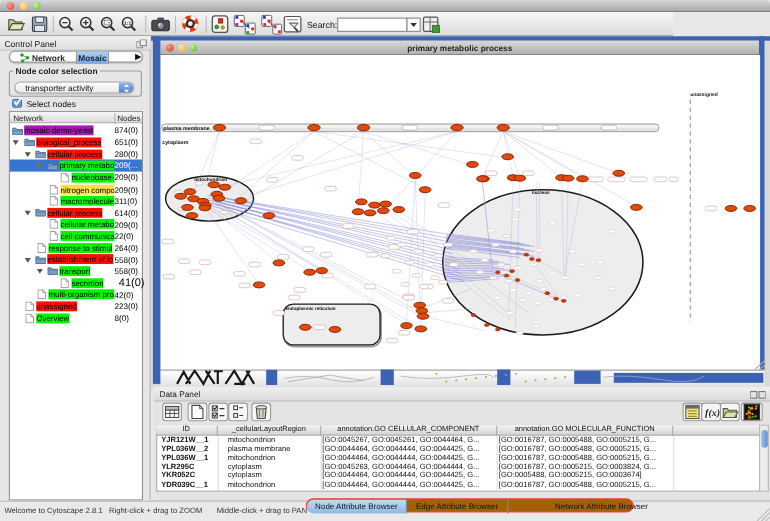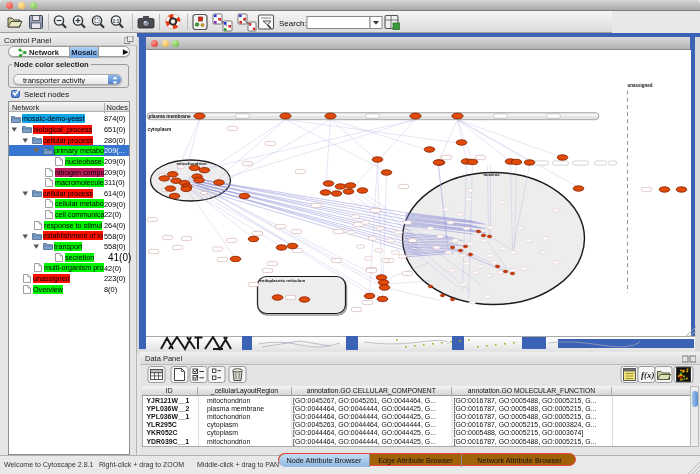--- a/index.html
+++ b/index.html
@@ -102,20 +102,21 @@
       </g>
     </svg></div>
 <div class="abs" style="left:137px;top:33px;width:563px;height:320px;background:#d9d9d9"></div>
 <div class="abs" style="left:137px;top:33px;width:563px;height:4px;background:#3b62b4"></div>
 <div class="abs" style="left:139px;top:33px;width:7px;height:316px;background:#3b62b4"></div>
 <div class="abs" style="left:690px;top:33px;width:5px;height:303px;background:#3b62b4"></div>
 <div class="abs" style="left:146px;top:37px;width:544px;height:12.5px;background:linear-gradient(#d9d9d9,#b2b2b2);border-bottom:1px solid #888">
     <div class="tl" style="left:5px;top:2.5px;width:7px;height:7px;background:radial-gradient(circle at 35% 30%,#ff9990,#dd2f22)"></div>
     <div class="tl" style="left:15.5px;top:2.5px;width:7px;height:7px;background:radial-gradient(circle at 35% 30%,#ffe9a8,#f0a830)"></div>
     <div class="tl" style="left:26px;top:2.5px;width:7px;height:7px;background:radial-gradient(circle at 35% 30%,#c4f2a0,#5cae2e)"></div>
+    <div class="abs" style="left:0;top:2px;width:544px;text-align:center;font-size:7.5px;font-weight:bold;color:#222">primary metabolic process</div>
   </div>
 <div class="abs" style="left:145.5px;top:49.5px;width:545px;height:286px;background:#fff"></div>
 <svg style="position:absolute;left:145.5px;top:49.5px" width="545" height="286" viewBox="145.5 49.5 545 286">
     <g>
       <rect x="146.5" y="112.2" width="452" height="7" rx="3.5" fill="#e4e4e4" stroke="#888" stroke-width="0.7"></rect>
       <rect x="147.5" y="113.2" width="450" height="2.4" rx="1.2" fill="#f4f4f4" stroke="none"></rect>
       <ellipse cx="190" cy="180" rx="40" ry="20.5" fill="#ededed" stroke="#1a1a1a" stroke-width="1.3"></ellipse>
       <ellipse cx="493" cy="238" rx="91" ry="66" fill="#ededed" stroke="#1a1a1a" stroke-width="1.4"></ellipse>
       <rect x="258" y="277.5" width="88" height="37" rx="9" fill="none" stroke="#999" stroke-width="1.6"></rect>
       <rect x="257" y="276" width="88" height="37" rx="9" fill="#ededed" stroke="#1a1a1a" stroke-width="1.2"></rect>
@@ -558,21 +559,21 @@
     <line x1="150" y1="0" x2="150" y2="50" stroke="#dcdcdc"></line>
     <line x1="310" y1="0" x2="310" y2="50" stroke="#dcdcdc"></line>
     <line x1="470.5" y1="0" x2="470.5" y2="50" stroke="#dcdcdc"></line>
   </svg>
 <div class="abs" style="left:690px;top:385.5px;width:9px;height:61px;background:#ececec;border:1px solid #bbb">
     <div class="abs" style="left:0.5px;top:4px;width:6px;height:16px;border-radius:3px;background:linear-gradient(90deg,#9ec0ea,#5d8fd0)"></div>
   </div>
 <div class="abs" style="left:278px;top:452.5px;width:298px;height:13.5px;border:1px solid #ef4444;border-radius:7px;background:#a16207;font-size:7.3px;color:#111;z-index:9">
     <div class="abs" style="left:0;top:0;width:91px;height:13.5px;background:linear-gradient(#c3dcf2,#8db8e4);border-right:1px solid #8a8a8a;border-radius:6.5px 0 0 6.5px;text-align:center;line-height:13px">Node Attribute Browser</div>
     <div class="abs" style="left:91px;top:0;width:92px;height:13.5px;border-right:1px solid #8a8a8a;text-align:center;line-height:13px">Edge Attribute Browser</div>
-    <div class="abs" style="left:183px;top:0;width:115px;height:13.5px;text-align:center;line-height:13px">Network Attribute Browser</div>
+    <div class="abs" style="left:195px;top:0;width:115px;height:13.5px;text-align:right;line-height:13px">Network Attribute Browser</div>
   </div>
 <div class="abs" style="left:0;top:455px;width:700px;height:19px;background:#e9e9e9;border-top:1px solid #b2b2b2"></div>
 <div class="abs" style="left:4px;top:461px;font-size:7px;color:#333">Welcome to Cytoscape 2.8.1</div>
 <div class="abs" style="left:99px;top:461px;font-size:7px;color:#333">Right-click + drag to ZOOM</div>
 <div class="abs" style="left:197px;top:461px;font-size:7px;color:#333">Middle-click + drag to PAN</div>
 <svg class="abs" style="left:680px;top:462px" width="20" height="12">
     <line x1="8" y1="12" x2="20" y2="0" stroke="#bbb"></line>
     <line x1="12" y1="12" x2="20" y2="4" stroke="#bbb"></line>
     <line x1="16" y1="12" x2="20" y2="8" stroke="#bbb"></line>
   </svg>
@@ -614,21 +615,21 @@
 <div class="abs" style="left:24px;top:89.5px;font-size:7.8px;color:#111">Select nodes</div>
 <div class="abs" style="left:8px;top:101px;width:122px;height:353.5px;background:#fff;border:1px solid #8f8f8f"></div>
 <div class="abs" style="left:9px;top:102px;width:120px;height:10px;background:linear-gradient(#f6f6f6,#dcdcdc);border-bottom:1px solid #b0b0b0;font-size:7.4px;color:#222">
     <div class="abs" style="left:3px;top:0.5px">Network</div>
     <div class="abs" style="left:94.5px;top:0.5px;border-left:1px solid #b0b0b0;padding-left:2px;height:10px;width:25px">Nodes</div>
   </div>
 <svg class="abs" style="left:11px;top:114.6px" width="10" height="8">
     <path d="M 0.5 7.5 L 0.5 1.5 L 3.5 1.5 L 4.5 2.7 L 9.5 2.7 L 9.5 7.5 Z" fill="#7da0c8" stroke="#49678c" stroke-width="0.8"></path>
     <path d="M 0.5 3.8 L 9.5 3.8" stroke="#49678c" stroke-width="0.5"></path>
   </svg>
-<div class="abs" style="left:22px;top:114.2px;max-width:82px;overflow:hidden;white-space:nowrap;background:#0ea5e9;font-size:7.2px;color:#000;line-height:9px">mosaic-demo-yeast</div>
+<div class="abs" style="left:22px;top:114.2px;max-width:82px;overflow:hidden;white-space:nowrap;background:#a21caf;font-size:7.2px;color:#000;line-height:9px">mosaic-demo-yeast</div>
 <div class="abs" style="left:104px;top:114.4px;font-size:7.4px;color:#000;line-height:9px">874(0)</div>
 <svg class="abs" style="left:11px;top:127.1px" width="7" height="5">
     <path d="M 0.5 0.5 L 6 0.5 L 3.2 4.8 Z" fill="#555"></path>
   </svg>
 <svg class="abs" style="left:22px;top:125.3px" width="10" height="8">
     <path d="M 0.5 7.5 L 0.5 1.5 L 3.5 1.5 L 4.5 2.7 L 9.5 2.7 L 9.5 7.5 Z" fill="#7da0c8" stroke="#49678c" stroke-width="0.8"></path>
     <path d="M 0.5 3.8 L 9.5 3.8" stroke="#49678c" stroke-width="0.5"></path>
   </svg>
 <div class="abs" style="left:33px;top:124.9px;max-width:71px;overflow:hidden;white-space:nowrap;background:#ff0f00;font-size:7.2px;color:#000;line-height:9px">biological_process</div>
 <div class="abs" style="left:104px;top:125.1px;font-size:7.4px;color:#000;line-height:9px">651(0)</div>
@@ -654,21 +655,21 @@
 <svg class="abs" style="left:55px;top:156.8px" width="8" height="9">
     <path d="M 0.5 8.5 L 0.5 0.5 L 5 0.5 L 7.5 3 L 7.5 8.5 Z" fill="#fff" stroke="#888" stroke-width="0.8"></path>
     <path d="M 5 0.5 L 5 3 L 7.5 3" fill="none" stroke="#888" stroke-width="0.7"></path>
   </svg>
 <div class="abs" style="left:65px;top:156.8px;max-width:39px;overflow:hidden;white-space:nowrap;background:#00f600;font-size:7.2px;color:#000;line-height:9px">nucleobase-</div>
 <div class="abs" style="left:104px;top:157.0px;font-size:7.4px;color:#000;line-height:9px">209(0)</div>
 <svg class="abs" style="left:45px;top:167.5px" width="8" height="9">
     <path d="M 0.5 8.5 L 0.5 0.5 L 5 0.5 L 7.5 3 L 7.5 8.5 Z" fill="#fff" stroke="#888" stroke-width="0.8"></path>
     <path d="M 5 0.5 L 5 3 L 7.5 3" fill="none" stroke="#888" stroke-width="0.7"></path>
   </svg>
-<div class="abs" style="left:55px;top:167.5px;max-width:49px;overflow:hidden;white-space:nowrap;background:#be185d;font-size:7.2px;color:#000;line-height:9px">nitrogen compo</div>
+<div class="abs" style="left:55px;top:167.5px;max-width:49px;overflow:hidden;white-space:nowrap;background:#fde047;font-size:7.2px;color:#000;line-height:9px">nitrogen compo</div>
 <div class="abs" style="left:104px;top:167.7px;font-size:7.4px;color:#000;line-height:9px">209(0)</div>
 <svg class="abs" style="left:45px;top:178.1px" width="8" height="9">
     <path d="M 0.5 8.5 L 0.5 0.5 L 5 0.5 L 7.5 3 L 7.5 8.5 Z" fill="#fff" stroke="#888" stroke-width="0.8"></path>
     <path d="M 5 0.5 L 5 3 L 7.5 3" fill="none" stroke="#888" stroke-width="0.7"></path>
   </svg>
 <div class="abs" style="left:55px;top:178.1px;max-width:49px;overflow:hidden;white-space:nowrap;background:#00f600;font-size:7.2px;color:#000;line-height:9px">macromolecule</div>
 <div class="abs" style="left:104px;top:178.3px;font-size:7.4px;color:#000;line-height:9px">311(0)</div>
 <svg class="abs" style="left:22px;top:190.9px" width="7" height="5">
     <path d="M 0.5 0.5 L 6 0.5 L 3.2 4.8 Z" fill="#555"></path>
   </svg>

